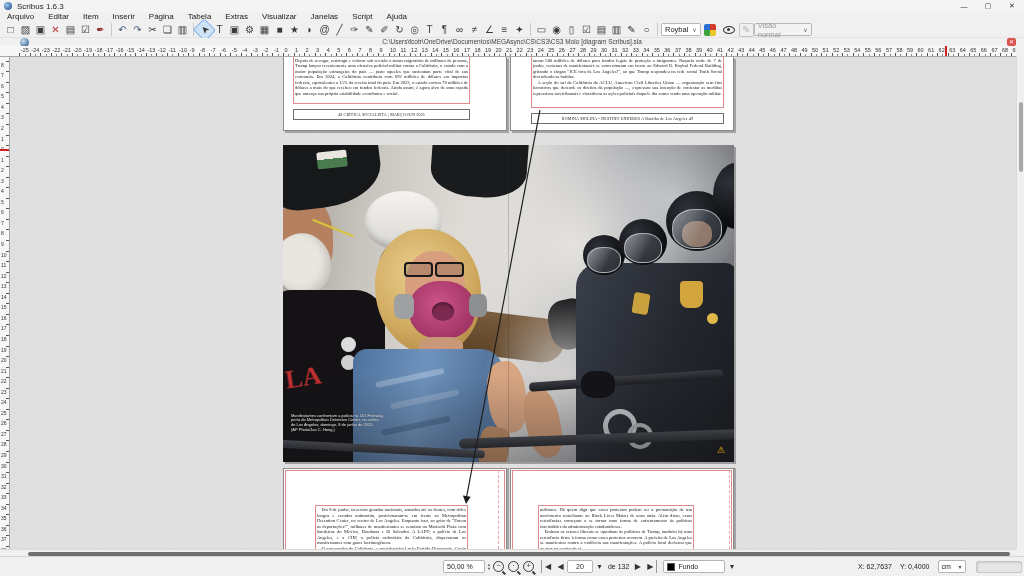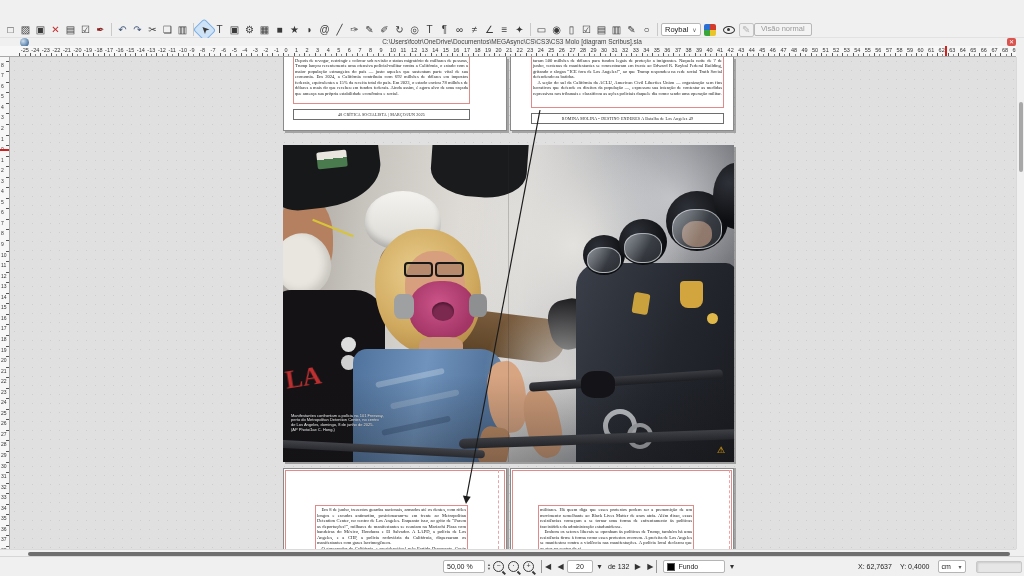--- a/index.html
+++ b/index.html
@@ -150,21 +150,43 @@
   .mag { width:11px; height:11px; border:1.4px solid #3a3a3a; border-radius:50%; font-size:7px; line-height:8px; text-align:center; color:#3a3a3a; position:relative; margin:0 2px; }
   .mag::after { content:""; position:absolute; right:-3px; bottom:-2.5px; width:4px; height:1.6px; background:#3a3a3a; transform:rotate(45deg); }
   #layer-swatch { width:8px; height:8px; background:#000; border:1px solid #555; margin-right:3px; }
   #progress-well { position:absolute; right:2px; top:4px; width:46px; height:12px; background:#e6e6e6; border:1px solid #c8c8c8; border-radius:2px; box-shadow:inset 1px 1px 2px rgba(0,0,0,.12); }
 </style>
 </head>
 <body>
 
 <div id="app">
 
-
+  <div id="titlebar">
+    <span id="app-icon"></span>
+    <span>Scribus 1.6.3</span>
+    <div id="win-controls">
+      <span class="winbtn">—</span>
+      <span class="winbtn">▢</span>
+      <span class="winbtn">✕</span>
+    </div>
+  </div>
+
+  <div id="menubar">
+      <span class="menu-item">Arquivo</span>
+      <span class="menu-item">Editar</span>
+      <span class="menu-item">Item</span>
+      <span class="menu-item">Inserir</span>
+      <span class="menu-item">Página</span>
+      <span class="menu-item">Tabela</span>
+      <span class="menu-item">Extras</span>
+      <span class="menu-item">Visualizar</span>
+      <span class="menu-item">Janelas</span>
+      <span class="menu-item">Script</span>
+      <span class="menu-item">Ajuda</span>
+    </div>
 
   <div id="toolbar">
     <span id="tb-icons" style="display:flex;align-items:center;">
         <span class="tb-icon">□</span>
         <span class="tb-icon">▨</span>
         <span class="tb-icon">▣</span>
         <span class="tb-icon" style="color: rgb(194, 48, 48);">✕</span>
         <span class="tb-icon">▤</span>
         <span class="tb-icon">☑</span>
         <span class="tb-icon" style="color: rgb(138, 32, 32);">✒</span>
@@ -213,21 +235,21 @@
       <span class="arrow">∨</span>
     </span>
     <span id="quality-icon">
       <i style="background:#2a6fd4"></i>
         <i style="background:#d43a2a"></i>
         <i style="background:#3aa53a"></i>
         <i style="background:#e8c52a"></i>
     </span>
     <span id="eye-icon"></span>
     <span class="tb-icon disabled" style="border:1px solid #c5c5c5;">✎</span>
-    <span class="combo disabled" style="width:58px;justify-content:space-between;flex-direction:column;">
+    <span class="combo disabled" style="width:58px;justify-content:space-between;">
       <span>Visão normal</span>
       <span class="arrow">∨</span>
     </span>
   </div>
 
   <div id="docbar">
     <span id="mdi-icon"></span>
     <div id="doc-title">C:\Users\fcotr\OneDrive\Documentos\MEGAsync\CS\CS3\CS3 Molo [diagram Scribus].sla</div>
     <span id="doc-close">✕</span>
   </div>

